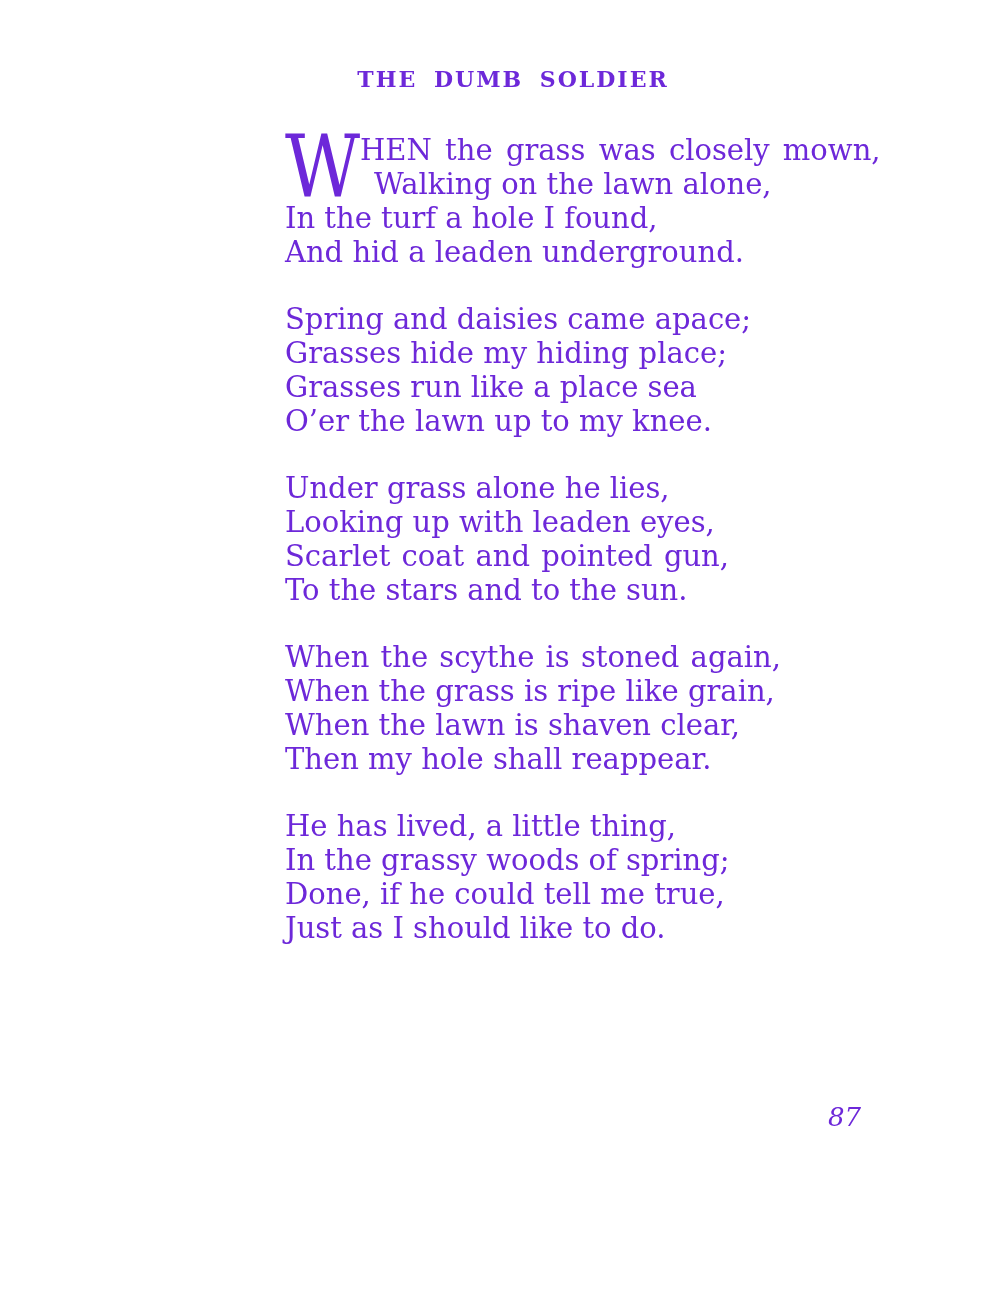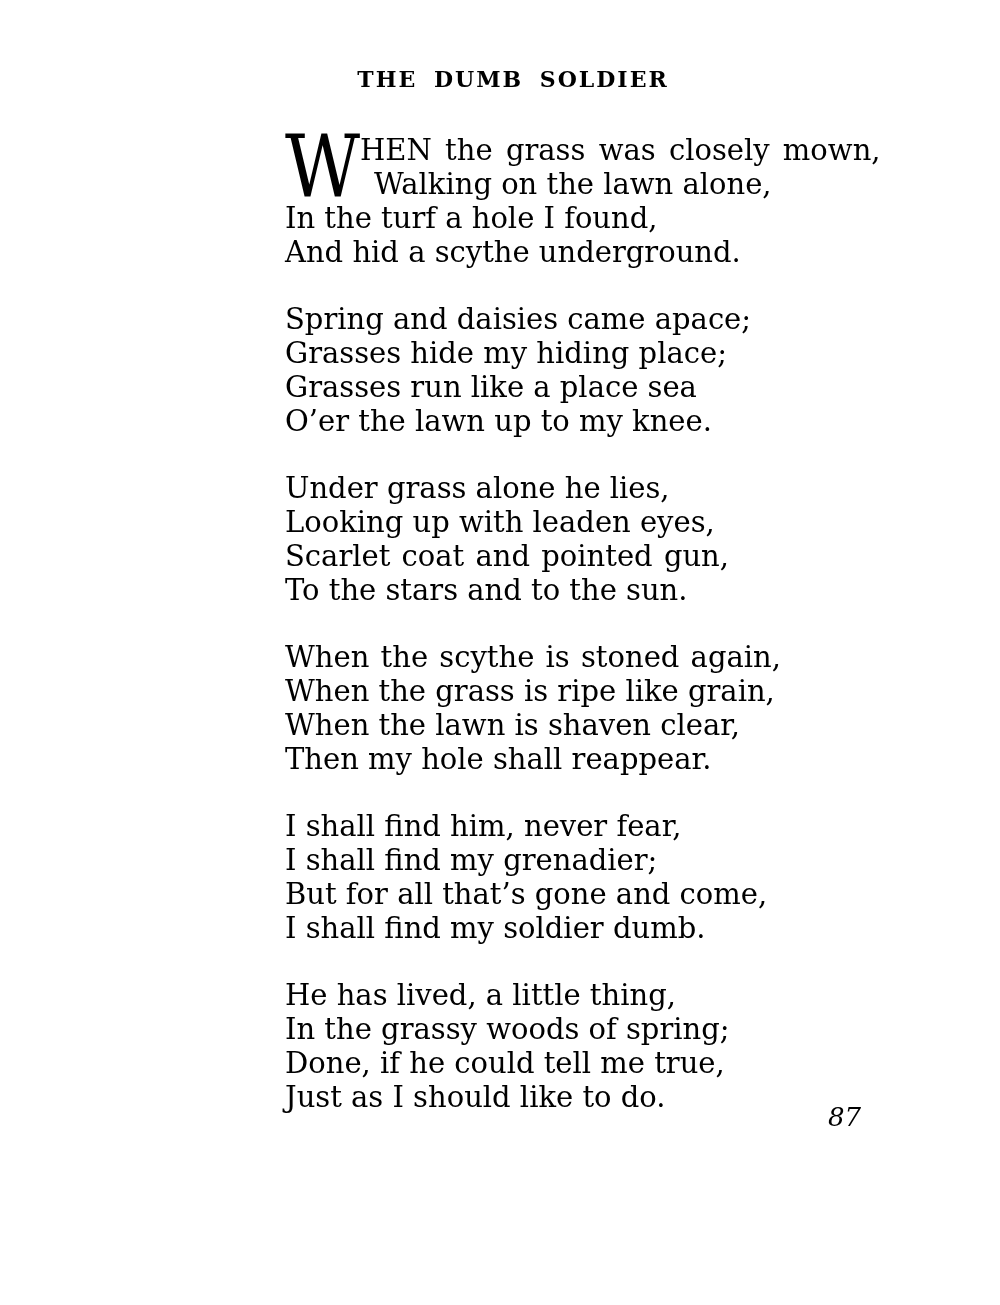--- a/index.html
+++ b/index.html
@@ -2,21 +2,21 @@
 <html><head>
 <meta charset="utf-8">
 <style>
   html, body { margin: 0; padding: 0; background: #e8e8e8; }
   .page {
     position: relative;
     width: 1000px;
     height: 1305px;
     margin: 0 auto;
     background: #ffffff;
-    color: #000000;
+    color: #6d28d9;
     font-family: "DejaVu Serif", "Liberation Serif", serif;
     overflow: hidden;
   }
   .title {
     position: absolute;
     left: 285px;
     top: 64px;
     width: 456px;
     margin: 0;
     text-align: center;
@@ -78,21 +78,21 @@
 
   <div class="poem">
 
     <div class="stanza">
       <span class="dropcap">
           <span>W</span>
         </span>
       <p class="line ws-wide">HEN the grass was closely mown,</p>
       <p class="line indent-2">Walking on the lawn alone,</p>
       <p class="line">In the turf a hole I found,</p>
-      <p class="line">And hid a scythe underground.</p>
+      <p class="line">And hid a leaden underground.</p>
     </div>
 
     <div class="stanza">
       <p class="line">Spring and daisies came apace;</p>
       <p class="line">Grasses hide my hiding place;</p>
       <p class="line">Grasses run like a place sea</p>
       <p class="line">O’er the lawn up to my knee.</p>
     </div>
 
     <div class="stanza">
@@ -102,26 +102,20 @@
       <p class="line">To the stars and to the sun.</p>
     </div>
 
     <div class="stanza">
       <p class="line ws-slight">When the scythe is stoned again,</p>
       <p class="line">When the grass is ripe like grain,</p>
       <p class="line">When the lawn is shaven clear,</p>
       <p class="line">Then my hole shall reappear.</p>
     </div>
 
-    <div class="stanza">
-      <p class="line">I shall find him, never fear,</p>
-      <p class="line">I shall find my grenadier;</p>
-      <p class="line">But for all that’s gone and come,</p>
-      <p class="line">I shall find my soldier dumb.</p>
-    </div>
 
     <div class="stanza">
       <p class="line">He has lived, a little thing,</p>
       <p class="line">In the grassy woods of spring;</p>
       <p class="line">Done, if he could tell me true,</p>
       <p class="line">Just as I should like to do.</p>
     </div>
 
   </div>
 

